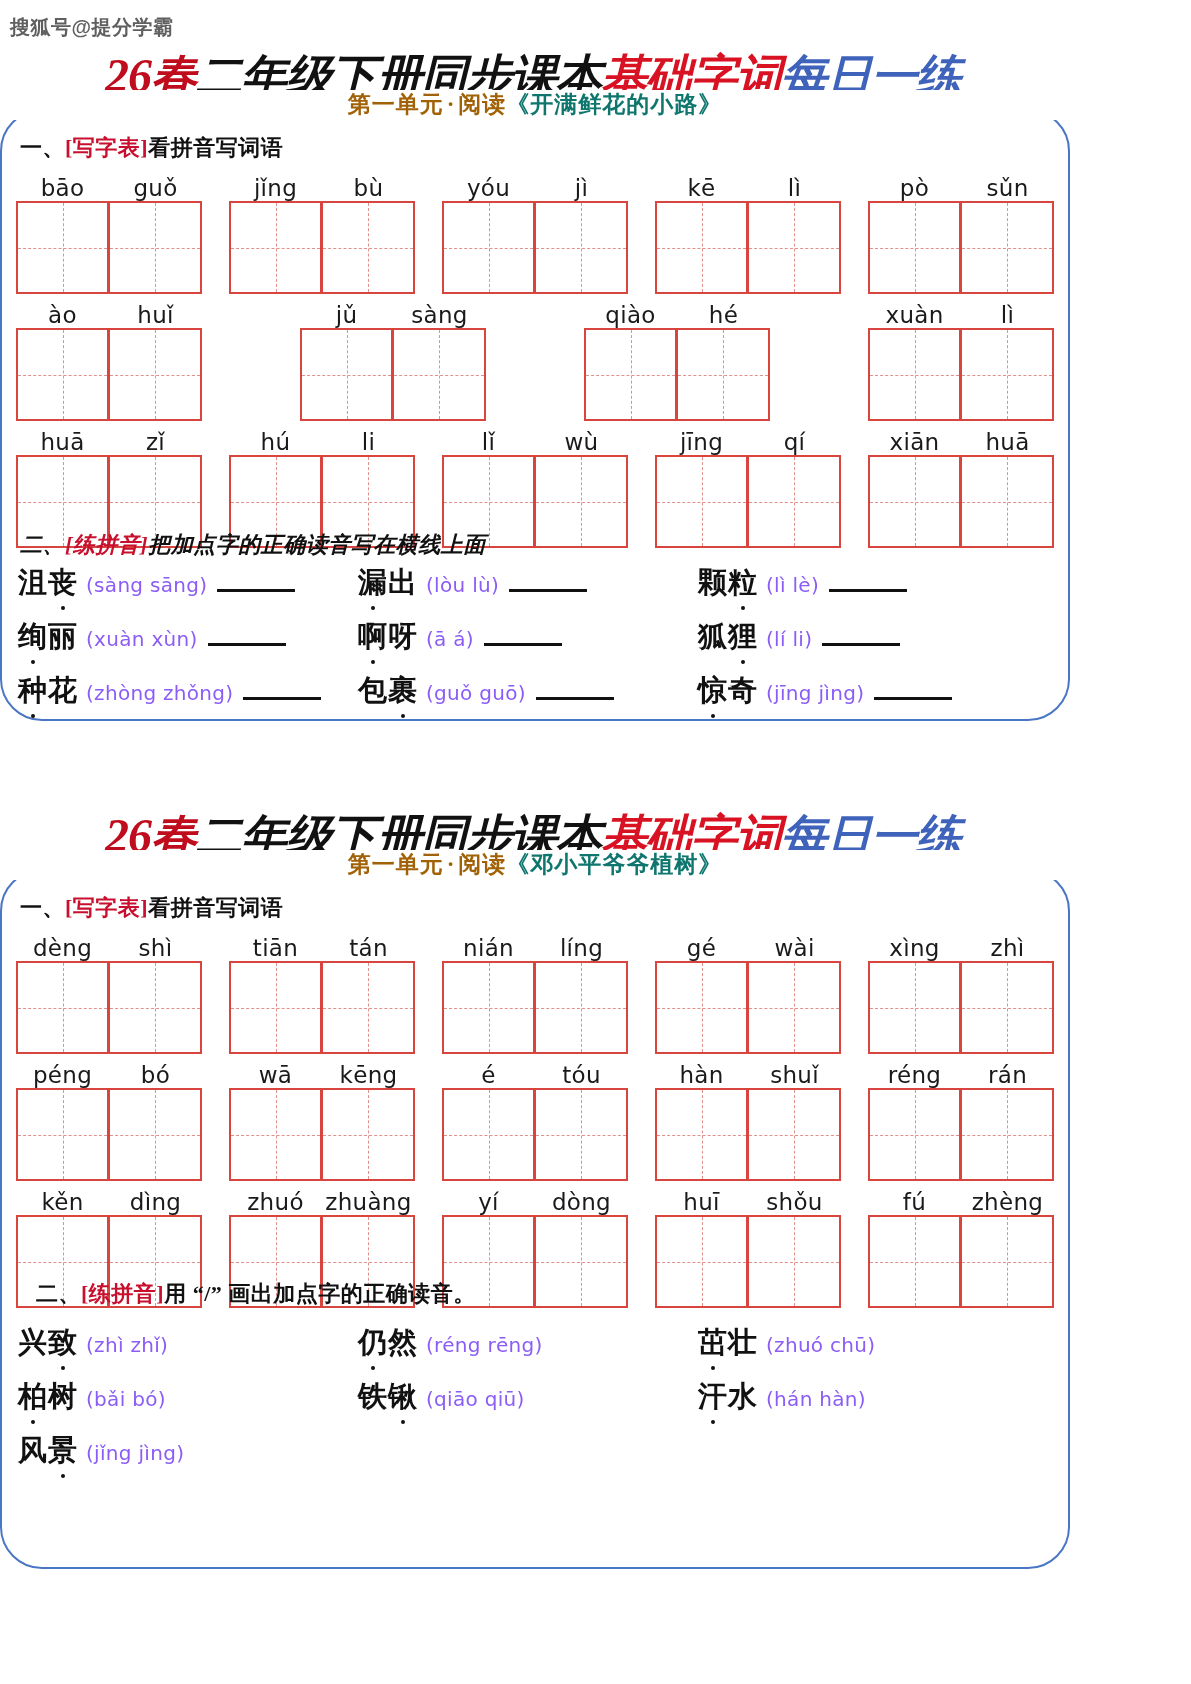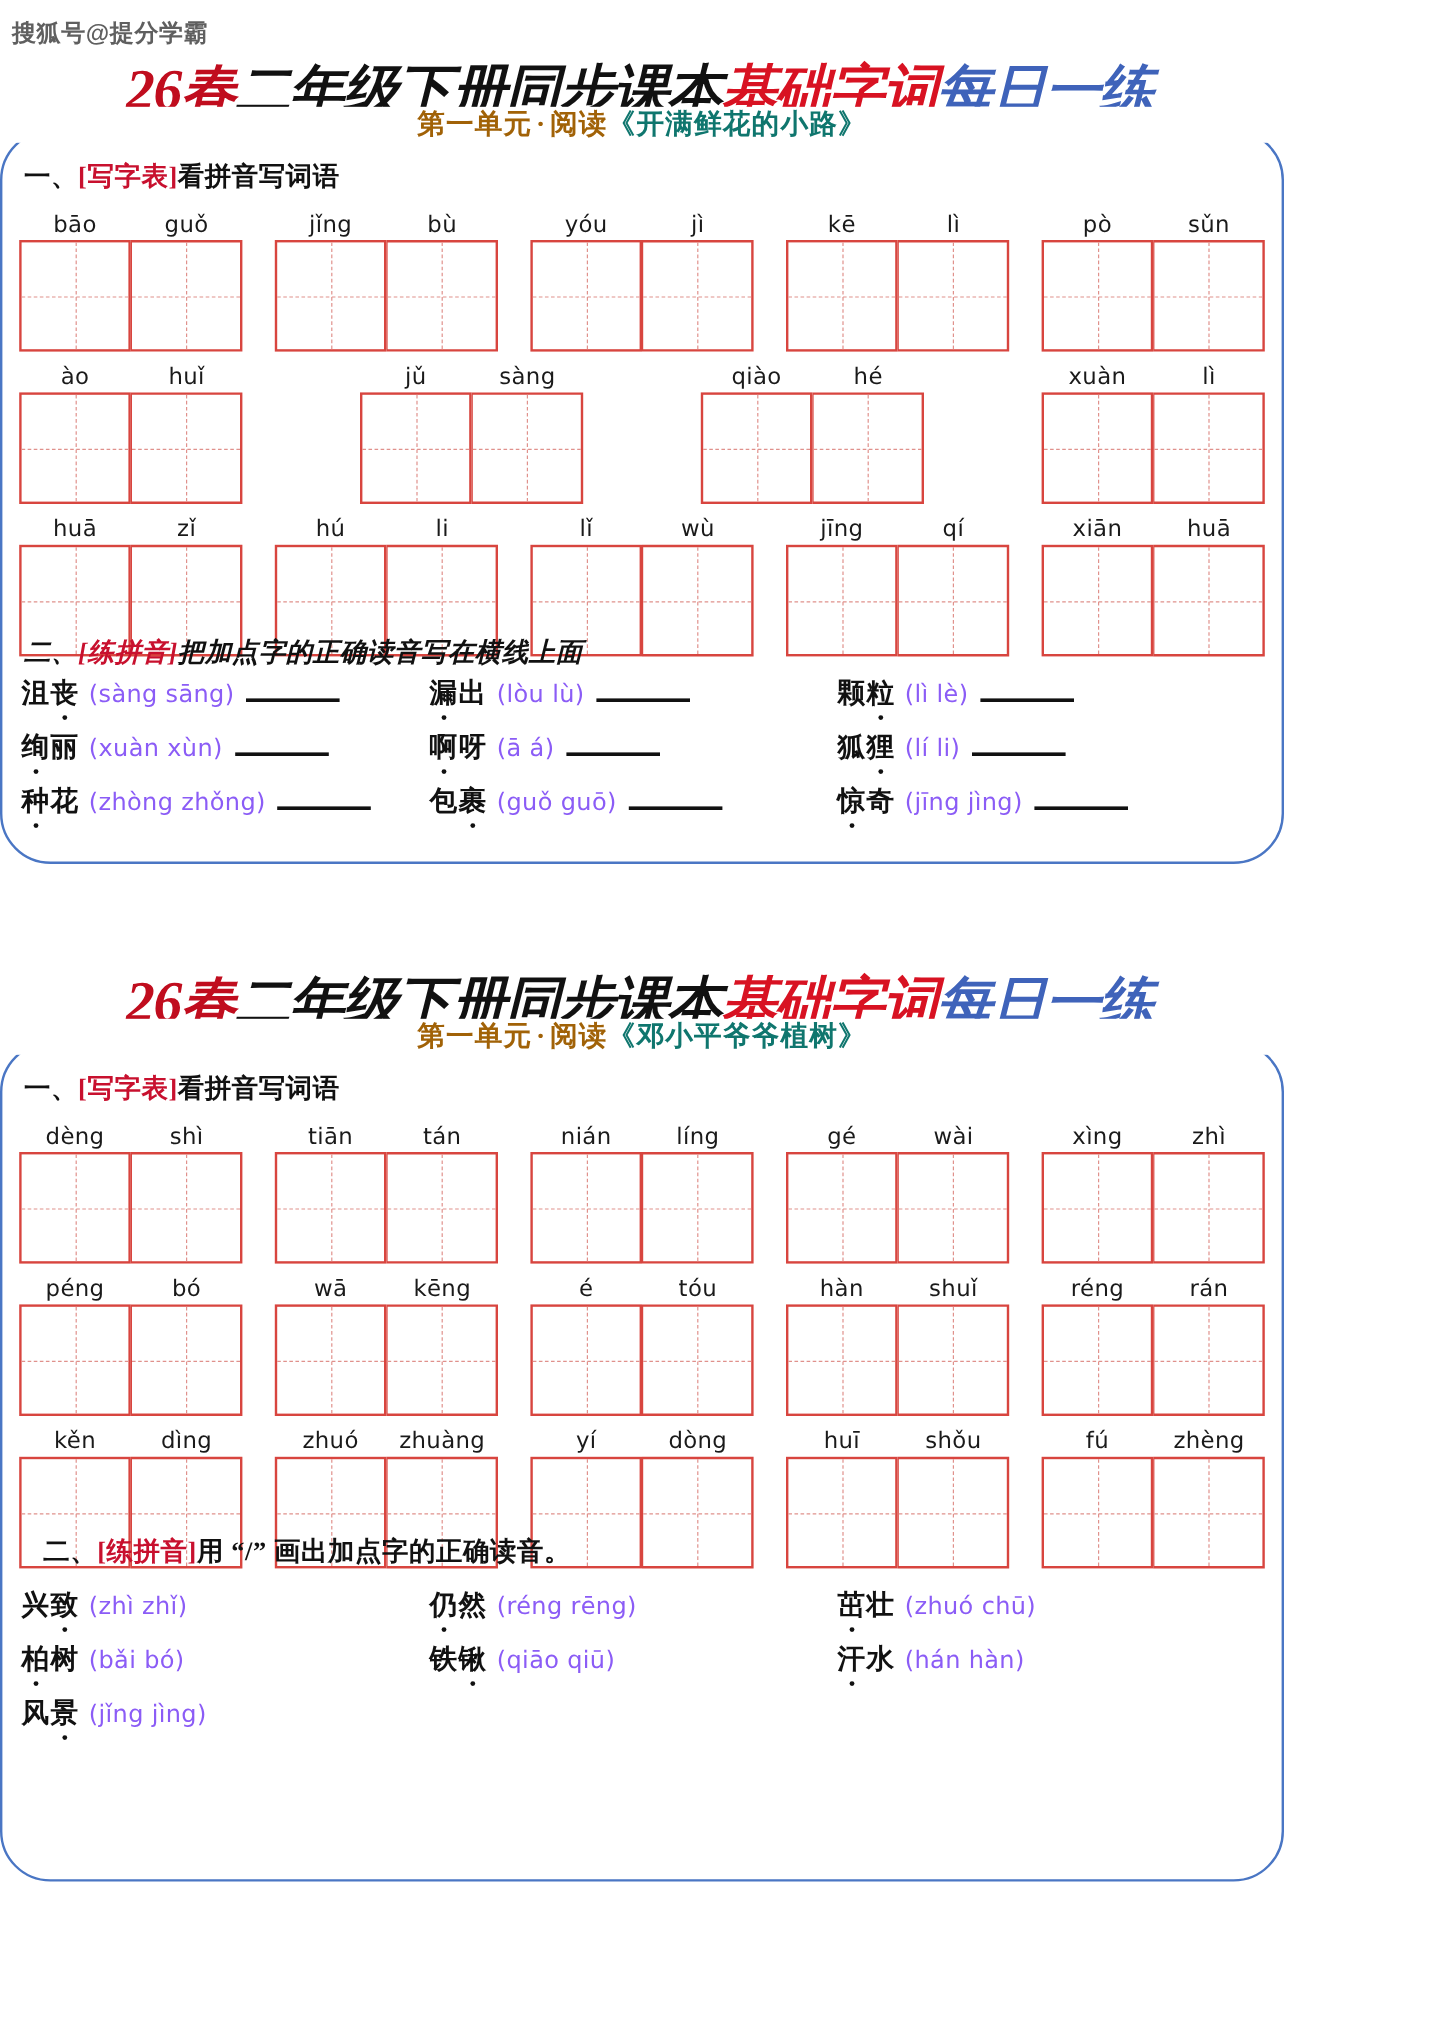--- a/index.html
+++ b/index.html
@@ -110,21 +110,21 @@
     justify-content: space-between;
     padding: 0 14px;
     margin-bottom: 8px;
     box-sizing: border-box;
   }
   .word-cell { width: 186px; }
 
   .pinyin-pair {
     display: flex;
     font-family: "DejaVu Sans", "Liberation Sans", sans-serif;
-    font-size: 19px;
+    font-size: 23px;
     color: #1a1a1a;
     line-height: 26px;
     text-align: center;
     letter-spacing: 0.3px;
   }
   .pinyin-pair span { flex: 1 1 50%; }
 
   .tianzige {
     display: flex;
     width: 186px;
@@ -173,21 +173,21 @@
   .practice-item {
     display: flex;
     align-items: baseline;
     white-space: nowrap;
   }
   .pi-col-0 { width: 340px; }
   .pi-col-1 { width: 340px; }
   .pi-col-2 { width: 340px; }
 
   .pi-word {
-    font-size: 23px;
+    font-size: 29px;
     font-weight: bold;
     color: #111111;
     letter-spacing: 1px;
     position: relative;
     display: inline-block;
   }
   .pi-word .dotted {
     position: relative;
     display: inline-block;
   }

